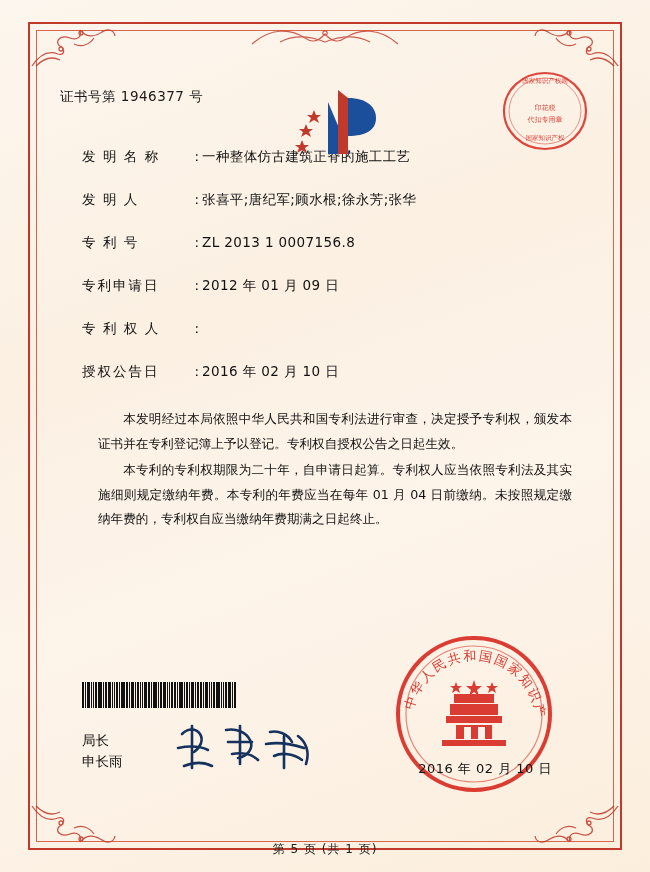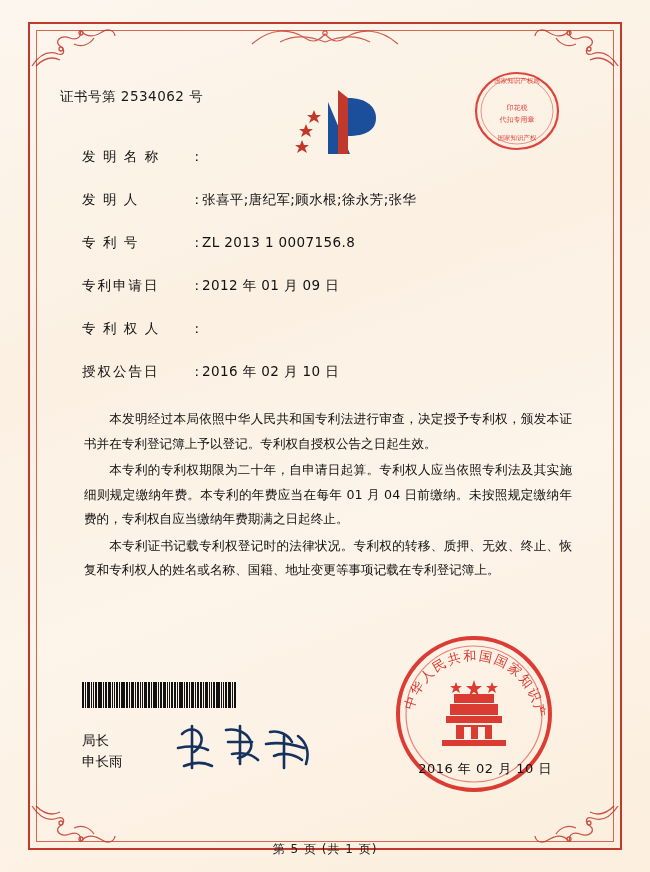--- a/index.html
+++ b/index.html
@@ -89,21 +89,21 @@
     left: 232px;
     top: 26px;
     width: 92px;
     height: 78px;
   }
   .logo svg { width: 100%; height: 100%; display: block; }
 
   
   .seal-top {
     position: absolute;
-    right: 28px;
+    right: 0;
     top: 8px;
     width: 90px;
     height: 90px;
   }
   .seal-top svg { width: 100%; height: 100%; display: block; }
 
   .doc-title {
     text-align: center;
     margin-top: 40px;
     font-family: "DejaVu Serif", serif;
@@ -144,21 +144,21 @@
   .body-text {
     margin-top: 26px;
     padding-left: 22px;
     padding-right: 18px;
     font-size: 12.6px;
     line-height: 1.95;
     color: #111;
     text-align: justify;
   }
   .body-text p {
-    margin: 0 0 2px 2px;
+    margin: 0 0 2px 16px;
     text-indent: 2em;
   }
 
   
   .barcode {
     position: absolute;
     left: 22px;
     bottom: 112px;
     width: 168px;
     height: 26px;
@@ -272,21 +272,21 @@
   <div class="top-ornament">
     <svg viewBox="0 0 150 26" fill="none" stroke="currentColor" stroke-width="1.2">
       <path d="M2 20 C 20 4, 40 4, 55 14 C 62 19, 68 18, 75 10 C 82 18, 88 19, 95 14 C 110 4, 130 4, 148 20"></path>
       <path d="M30 18 C 45 10, 60 12, 75 18 C 90 12, 105 10, 120 18"></path>
       <circle cx="75" cy="9" r="2.2"></circle>
     </svg>
   </div>
 
   <div class="content">
 
-    <div class="cert-no">证书号第 2534062 号</div>
+    <div class="cert-no">证书号第 1946377 号</div>
 
     <div class="logo">
       <svg viewBox="0 0 92 78">
 
         <g fill="#c0392b">
           <polygon points="10,56 12,61 17,61 13,64 15,69 10,66 5,69 7,64 3,61 8,61"></polygon>
           <polygon points="14,40 16,45 21,45 17,48 19,53 14,50 9,53 11,48 7,45 12,45"></polygon>
           <polygon points="22,26 24,31 29,31 25,34 27,39 22,36 17,39 19,34 15,31 20,31"></polygon>
         </g>
 
@@ -309,20 +309,21 @@
           <text x="45" y="74" text-anchor="middle" font-size="6.5">国家知识产权</text>
         </g>
       </svg>
     </div>
 
 
     <div class="fields">
       <div class="field-row">
         <span class="field-label">发 明 名 称</span>
         <span class="field-colon">：</span>
+        <span class="field-value">一种整体仿古建筑正脊的施工工艺</span>
       </div>
       <div class="field-row">
         <span class="field-label">发 明 人</span>
         <span class="field-colon">：</span>
         <span class="field-value">张喜平;唐纪军;顾水根;徐永芳;张华</span>
       </div>
       <div class="field-row">
         <span class="field-label">专 利 号</span>
         <span class="field-colon">：</span>
         <span class="field-value">ZL 2013 1 0007156.8</span>
@@ -339,21 +340,20 @@
       <div class="field-row">
         <span class="field-label">授权公告日</span>
         <span class="field-colon">：</span>
         <span class="field-value">2016 年 02 月 10 日</span>
       </div>
     </div>
 
     <div class="body-text">
       <p>本发明经过本局依照中华人民共和国专利法进行审查，决定授予专利权，颁发本证书并在专利登记簿上予以登记。专利权自授权公告之日起生效。</p>
       <p>本专利的专利权期限为二十年，自申请日起算。专利权人应当依照专利法及其实施细则规定缴纳年费。本专利的年费应当在每年 01 月 04 日前缴纳。未按照规定缴纳年费的，专利权自应当缴纳年费期满之日起终止。</p>
-      <p>本专利证书记载专利权登记时的法律状况。专利权的转移、质押、无效、终止、恢复和专利权人的姓名或名称、国籍、地址变更等事项记载在专利登记簿上。</p>
     </div>
 
     <div class="barcode">
       <span class="bar" style="width:2px"></span>
         <span class="bar" style="width:1px"></span>
       <span class="bar" style="width:3px"></span>
         <span class="bar" style="width:1px"></span>
       <span class="bar" style="width:1px"></span>
         <span class="bar" style="width:2px"></span>
       <span class="bar" style="width:4px"></span>

